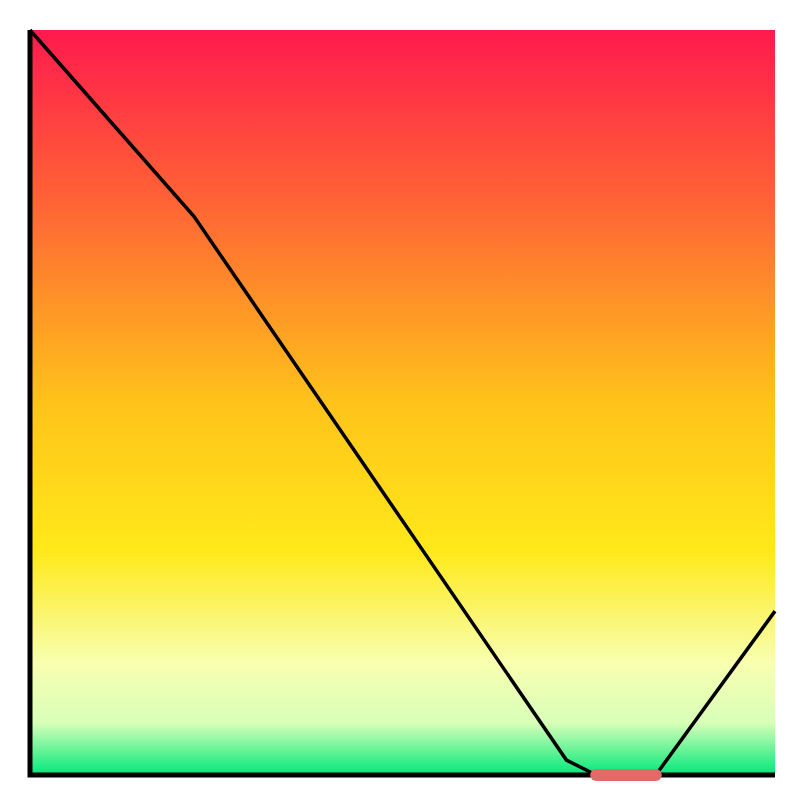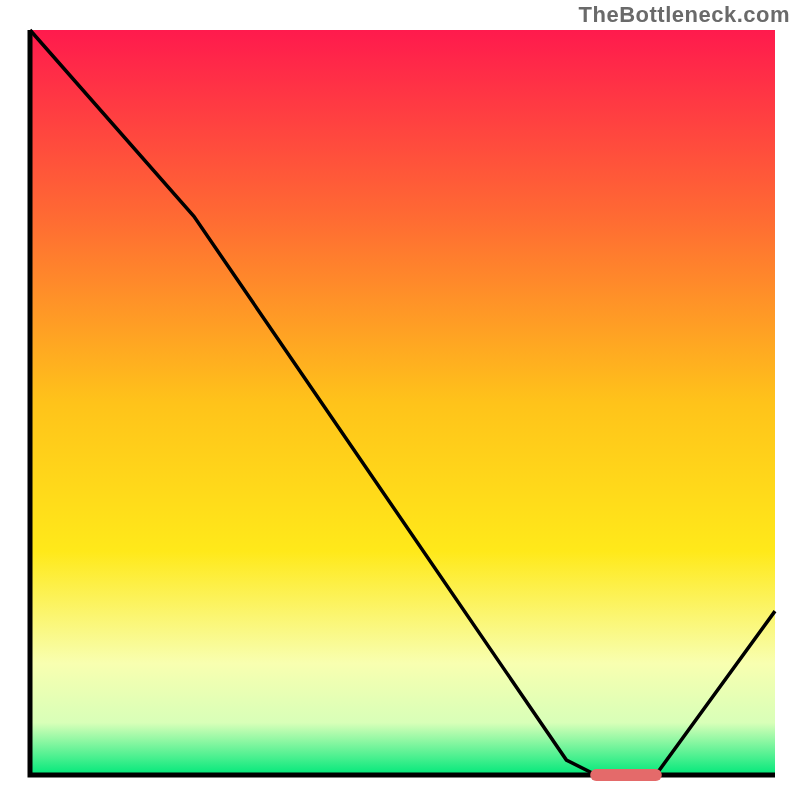--- a/index.html
+++ b/index.html
@@ -25,21 +25,20 @@
     letter-spacing: 0.5px;
   }
   svg {
     display: block;
   }
 </style>
 </head>
 <body>
 
 <div class="container">
-  <div class="attribution">TheBottleneck.com</div>
 
   <svg id="chart-svg" width="800" height="800" viewBox="0 0 800 800">
     <defs>
       <linearGradient id="bg-grad" x1="0" y1="0" x2="0" y2="1">
           <stop offset="0%" stop-color="#ff1a4d"></stop>
           <stop offset="25%" stop-color="#ff6a33"></stop>
           <stop offset="50%" stop-color="#ffc31a"></stop>
           <stop offset="70%" stop-color="#ffe91a"></stop>
           <stop offset="85%" stop-color="#f8ffb0"></stop>
           <stop offset="93%" stop-color="#d8ffb8"></stop>

